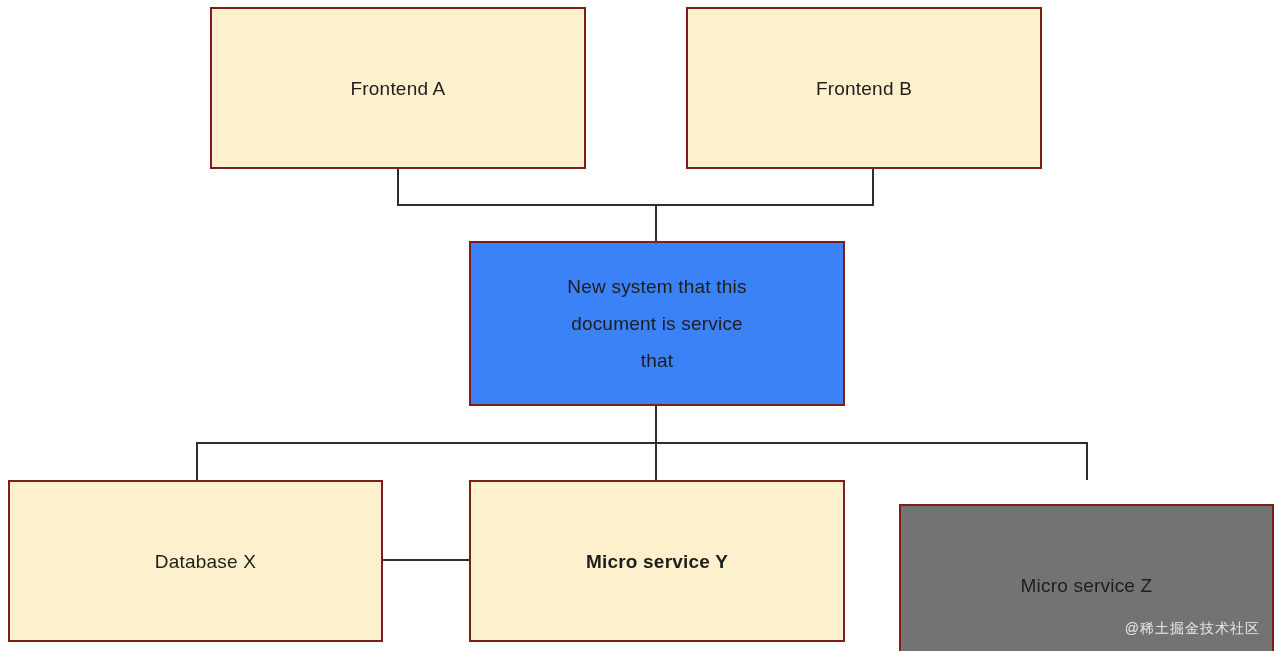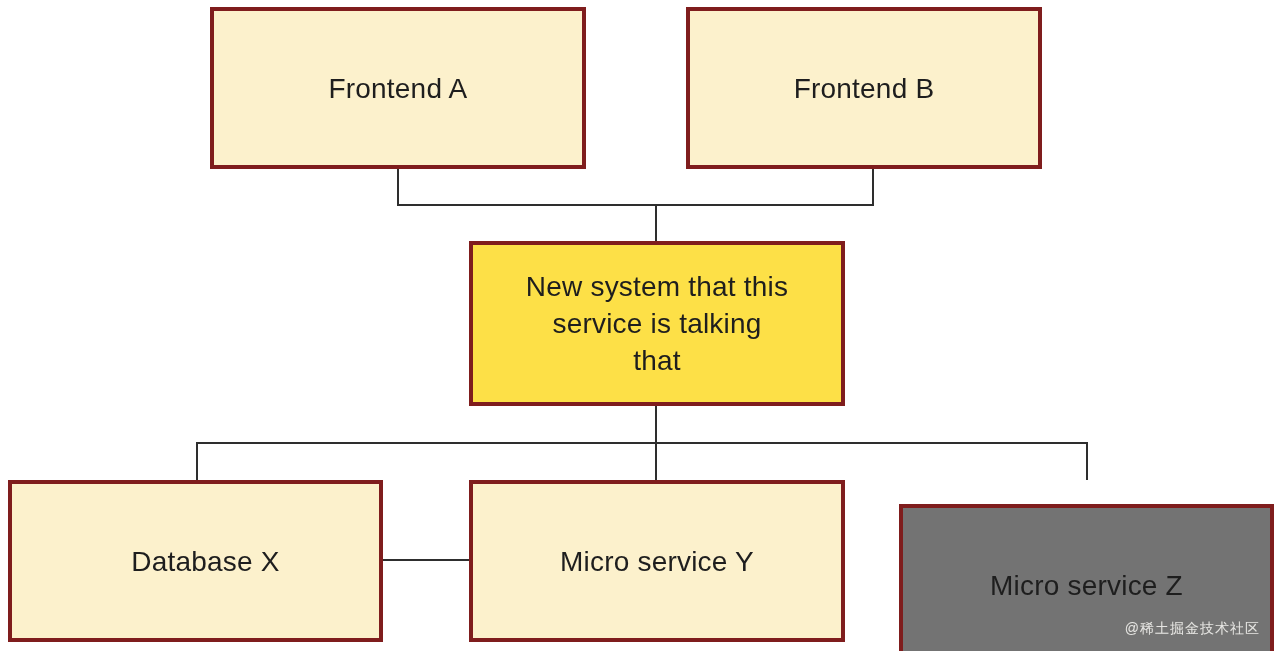--- a/index.html
+++ b/index.html
@@ -23,27 +23,27 @@
     height: 651px;
   }
   .connectors path {
     fill: none;
     stroke: #2e2e2e;
     stroke-width: 2;
   }
   .node {
     position: absolute;
     box-sizing: border-box;
-    border: 4px solid #7f1d1d;
+    border: 2px solid #7f1d1d;
     display: flex;
     align-items: center;
     justify-content: center;
     text-align: center;
     color: #1e1e1e;
-    font-size: 28px;
+    font-size: 19px;
     line-height: 37px;
     letter-spacing: 0.2px;
   }
   .pos-frontend-a    { left: 210px; top: 7px;   width: 376px; height: 162px; }
   .pos-frontend-b    { left: 686px; top: 7px;   width: 356px; height: 162px; }
   .pos-new-system    { left: 469px; top: 241px; width: 376px; height: 165px; }
   .pos-database-x    { left: 8px;   top: 480px; width: 375px; height: 162px; }
   .pos-micro-service-y { left: 469px; top: 480px; width: 376px; height: 162px; }
   .pos-micro-service-z { left: 899px; top: 480px; width: 375px; height: 163px; }
   .node-label { display: block; }
@@ -74,33 +74,33 @@
   </svg>
 
   <div class="node pos-frontend-a" style="background-color: rgb(252, 241, 204);">
     <span class="node-label">Frontend A</span>
   </div>
 
   <div class="node pos-frontend-b" style="background-color: rgb(252, 241, 204);">
     <span class="node-label">Frontend B</span>
   </div>
 
-  <div class="node pos-new-system" style="background-color: #fde047;">
+  <div class="node pos-new-system" style="background-color: #3b82f6;">
     <span class="node-label">
       <span class="line">New system that this</span>
-      <span class="line">service is talking</span>
+      <span class="line">document is service</span>
       <span class="line">that</span>
     </span>
   </div>
 
   <div class="node pos-database-x" style="background-color: rgb(252, 241, 204); padding-left: 20px;">
     <span class="node-label">Database X</span>
   </div>
 
-  <div class="node pos-micro-service-y" style="background-color: rgb(252, 241, 204);">
+  <div class="node pos-micro-service-y" style="background-color: rgb(252, 241, 204); font-weight: bold;">
     <span class="node-label">Micro service Y</span>
   </div>
 
   <div class="node pos-micro-service-z" style="background-color: #737373; margin-top: 24px;">
     <span class="node-label">Micro service Z</span>
   </div>
 
   <div class="watermark">@稀土掘金技术社区</div>
 
 </div>

